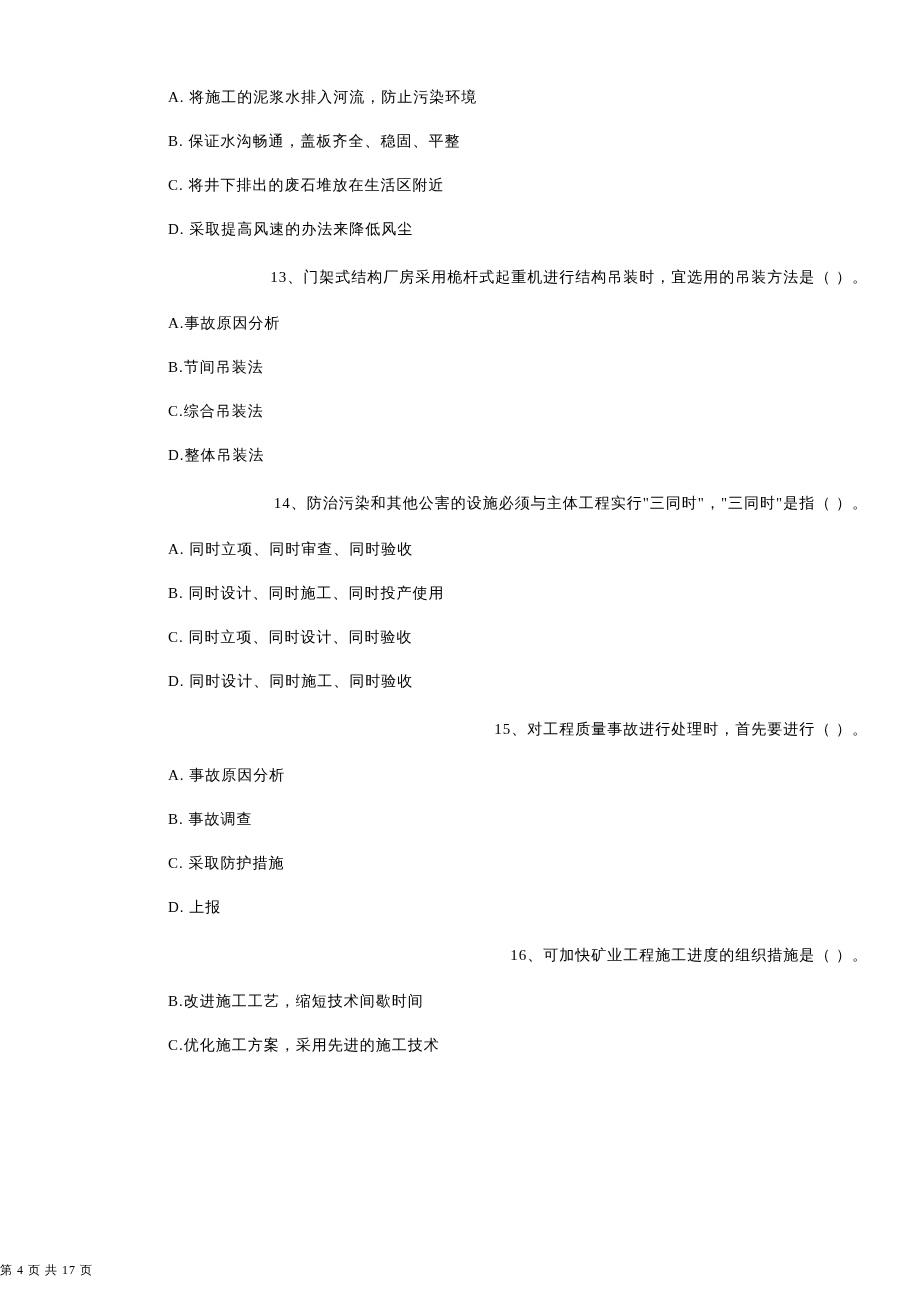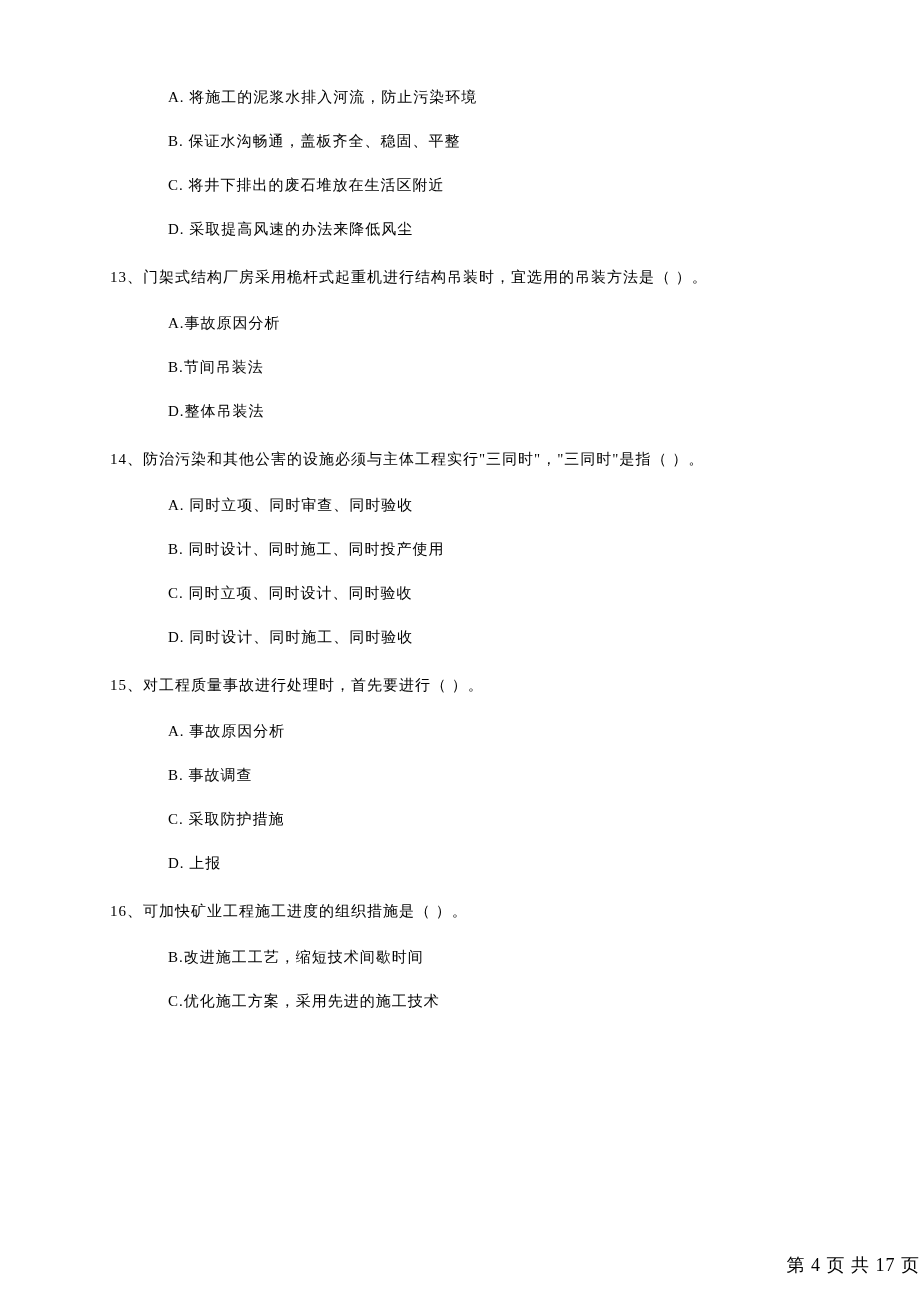--- a/index.html
+++ b/index.html
@@ -22,44 +22,46 @@
   .option {
     margin-left: 58px;
     margin-bottom: 20px;
     letter-spacing: 1px;
   }
   .question {
     margin-left: 0px;
     margin-top: 24px;
     margin-bottom: 22px;
     letter-spacing: 1px;
+    text-align: right;
   }
   .footer {
     position: absolute;
     bottom: 22px;
     left: 0;
     right: 0;
-    text-align: right;
-    font-size: 18px;
+    text-align: left;
+    font-size: 12px;
     letter-spacing: 1px;
   }
 </style>
 </head>
 <body>
 
 <div class="page">
 
   <div class="option">A.  将施工的泥浆水排入河流，防止污染环境</div>
   <div class="option">B.  保证水沟畅通，盖板齐全、稳固、平整</div>
   <div class="option">C.  将井下排出的废石堆放在生活区附近</div>
   <div class="option">D.  采取提高风速的办法来降低风尘</div>
 
   <div class="question">13、门架式结构厂房采用桅杆式起重机进行结构吊装时，宜选用的吊装方法是（    ）。</div>
   <div class="option">A.事故原因分析</div>
   <div class="option">B.节间吊装法</div>
+  <div class="option">C.综合吊装法</div>
   <div class="option">D.整体吊装法</div>
 
   <div class="question">14、防治污染和其他公害的设施必须与主体工程实行"三同时"，"三同时"是指（    ）。</div>
   <div class="option">A.  同时立项、同时审查、同时验收</div>
   <div class="option">B.  同时设计、同时施工、同时投产使用</div>
   <div class="option">C.  同时立项、同时设计、同时验收</div>
   <div class="option">D.  同时设计、同时施工、同时验收</div>
 
   <div class="question">15、对工程质量事故进行处理时，首先要进行（    ）。</div>
   <div class="option">A.  事故原因分析</div>

